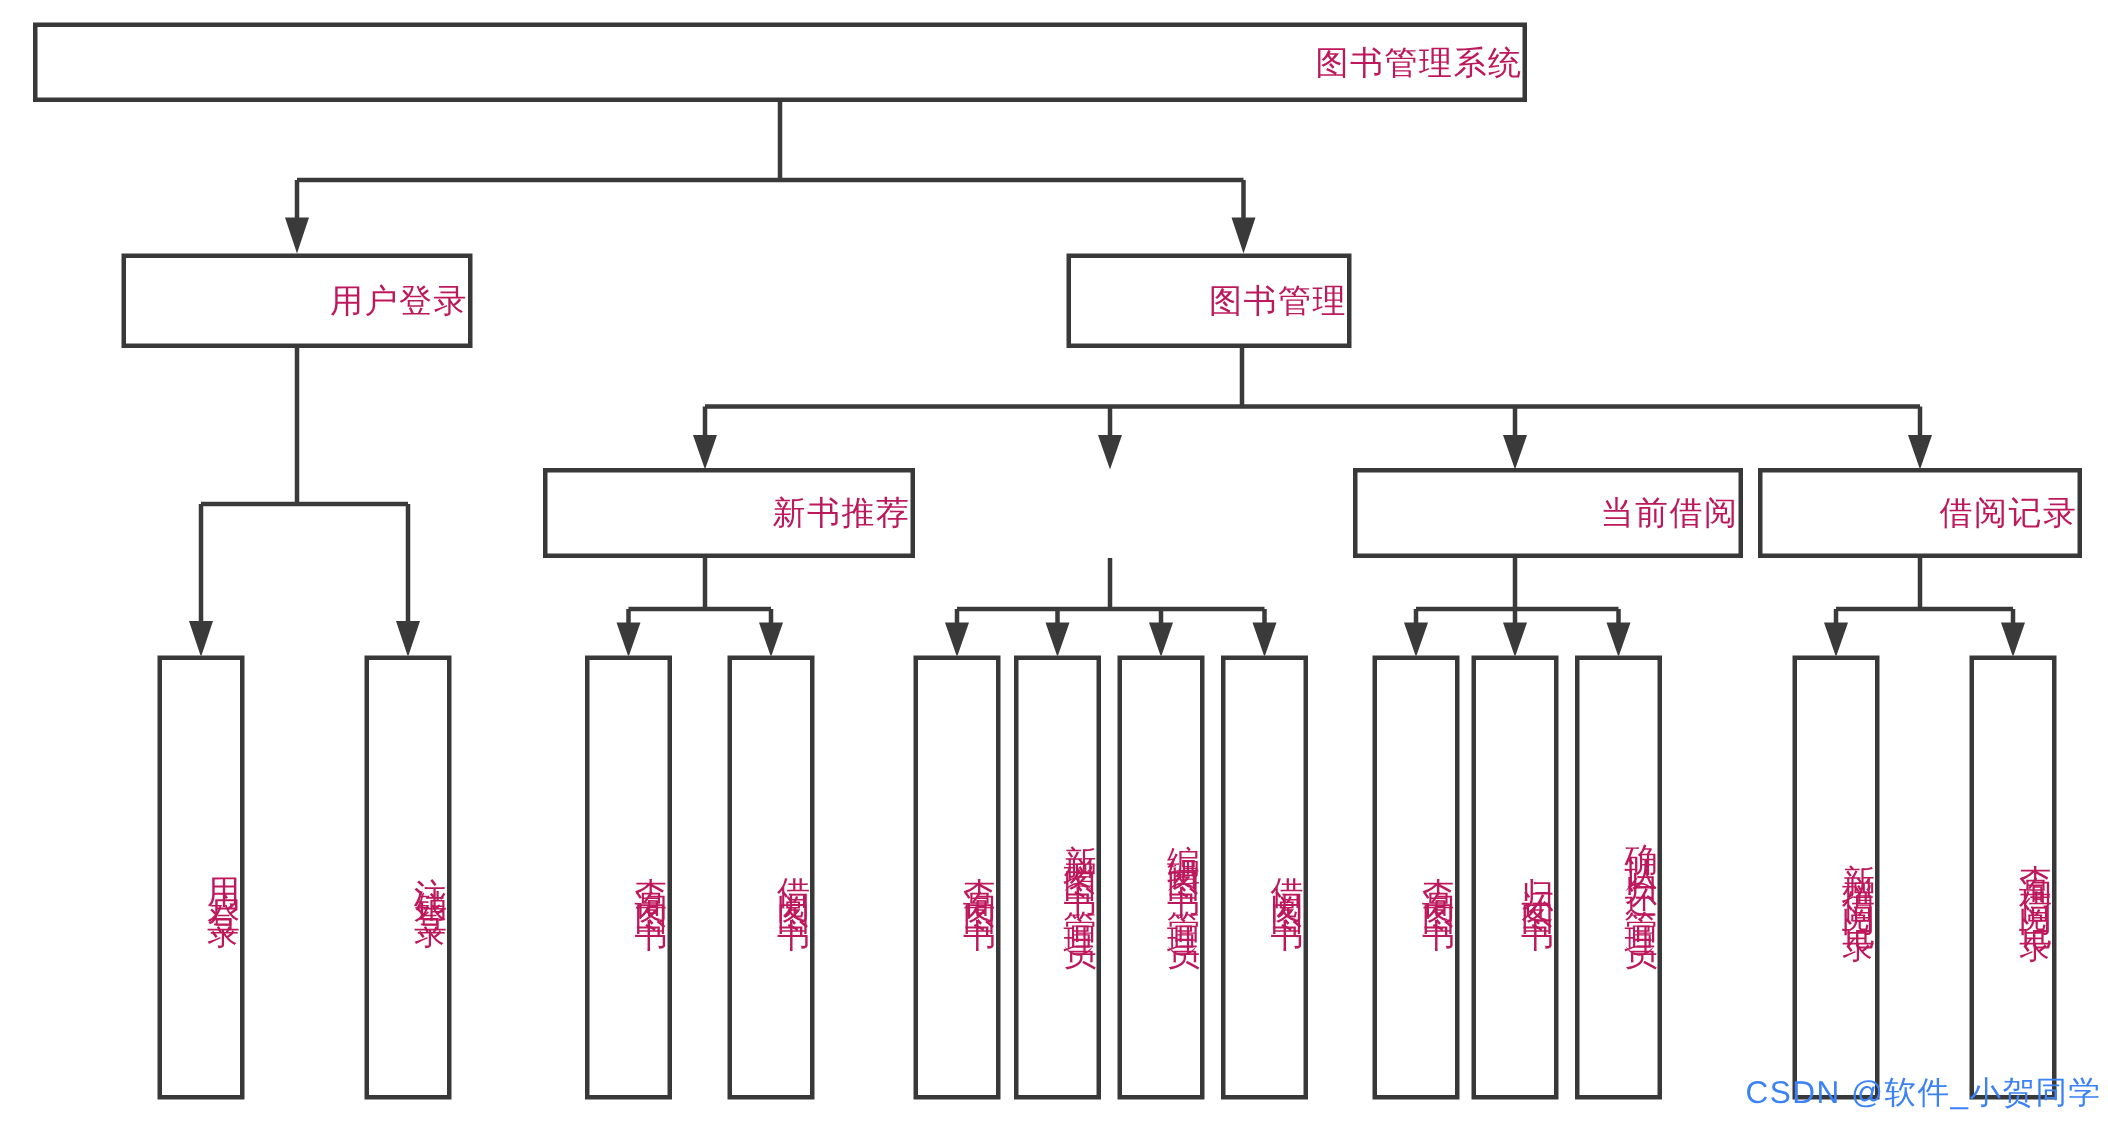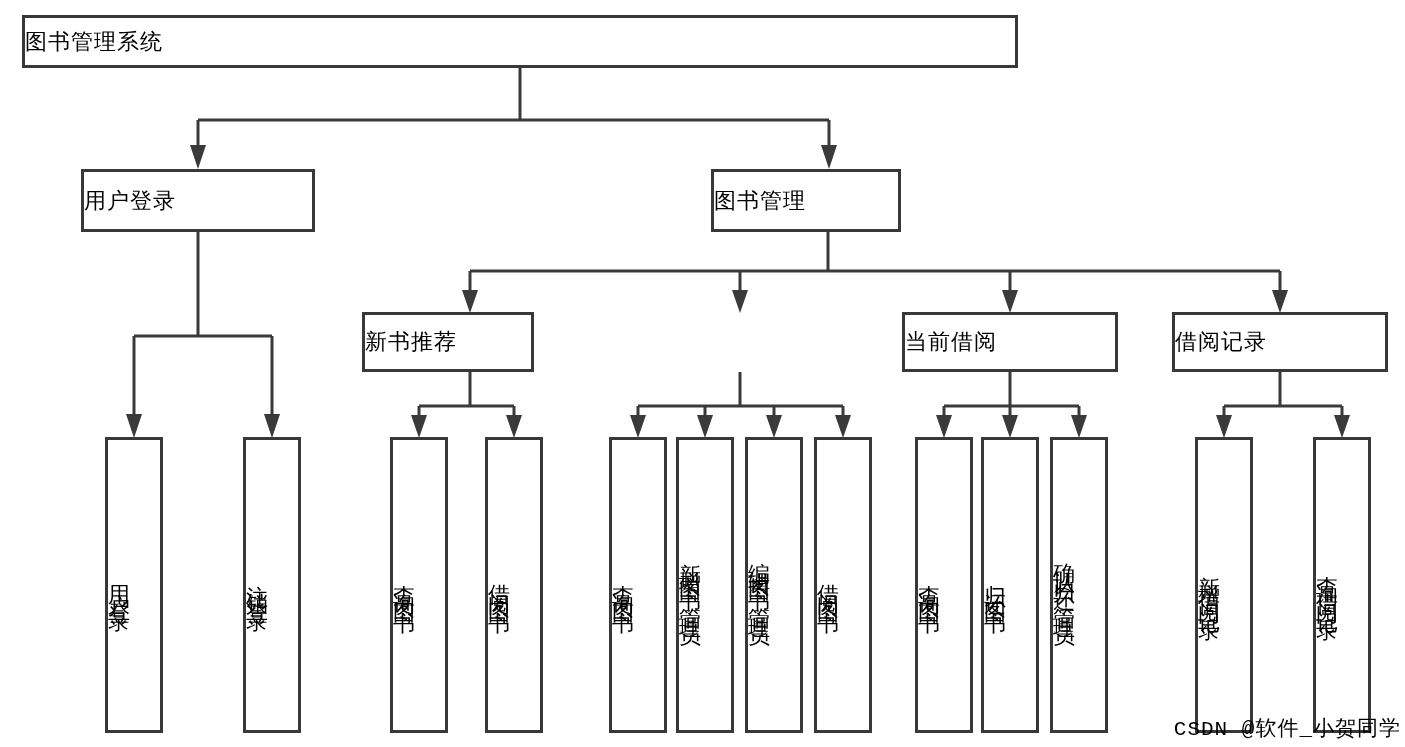--- a/index.html
+++ b/index.html
@@ -10,43 +10,42 @@
     background: #ffffff;
     font-family: "Liberation Sans", "DejaVu Sans", sans-serif;
     overflow: hidden;
   }
   #wires { position: absolute; left: 0; top: 0; width: 1405px; height: 747px; }
   .box {
     position: absolute;
     box-sizing: border-box;
     border: 3px solid #383838;
     background: #ffffff;
-    color: #000000;
+    color: #be185d;
     display: flex;
     align-items: center;
-    justify-content: flex-start;
+    justify-content: flex-end;
   }
   .h { font-size: 22px; letter-spacing: 1px; white-space: nowrap; }
   .v .lbl {
     writing-mode: vertical-rl;
     text-orientation: mixed;
     font-size: 22px;
     letter-spacing: 9px;
     line-height: 1;
     white-space: nowrap;
   }
   .watermark {
     position: absolute;
     right: 4px;
     bottom: 5px;
     font-size: 21px;
-    color: #000000;
+    color: #3b82f6;
     letter-spacing: 1px;
     white-space: nowrap;
-    font-family: Liberation Mono, monospace;
   }
 </style>
 </head>
 <body>
 
 <div id="canvas">
 
   <svg id="wires" viewBox="0 0 1405 747" xmlns="http://www.w3.org/2000/svg">
     <g stroke="#3a3a3a" stroke-width="3" fill="none">
 
@@ -98,24 +97,24 @@
     <span class="lbl">图书管理系统</span>
   </div>
 
   <div class="box h" style="left:81px; top:169px; width:234px; height:63px;">
     <span class="lbl">用户登录</span>
   </div>
   <div class="box h" style="left:711px; top:169px; width:190px; height:63px;">
     <span class="lbl">图书管理</span>
   </div>
 
-  <div class="box h" style="left:362px; top:312px; width:172px; height:60px;">
+  <div class="box h" style="left:362px; top:312px; width:248px; height:60px;">
     <span class="lbl">新书推荐</span>
   </div>
-  <div class="box h" style="left:902px; top:312px; width:216px; height:60px;">
+  <div class="box h" style="left:902px; top:312px; width:260px; height:60px;">
     <span class="lbl">当前借阅</span>
   </div>
   <div class="box h" style="left:1172px; top:312px; width:216px; height:60px;">
     <span class="lbl">借阅记录</span>
   </div>
 
   <div class="box v" style="left:105px; top:437px; width:58px; height:296px;">
     <span class="lbl">用户登录</span>
   </div>
   <div class="box v" style="left:243px; top:437px; width:58px; height:296px;">

